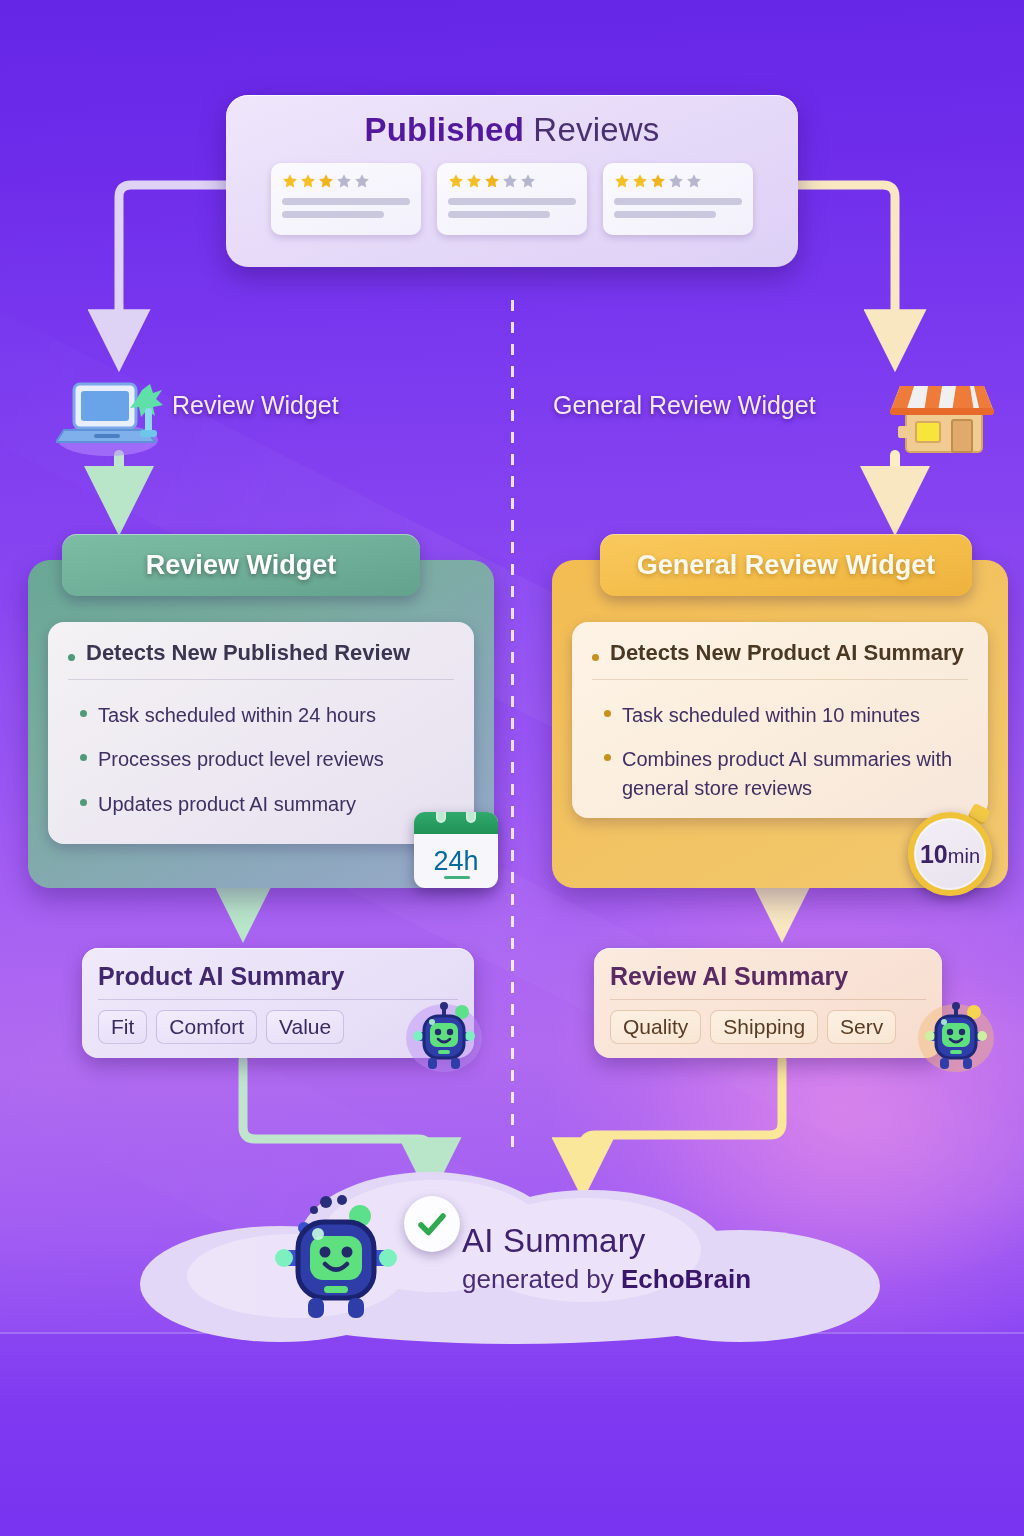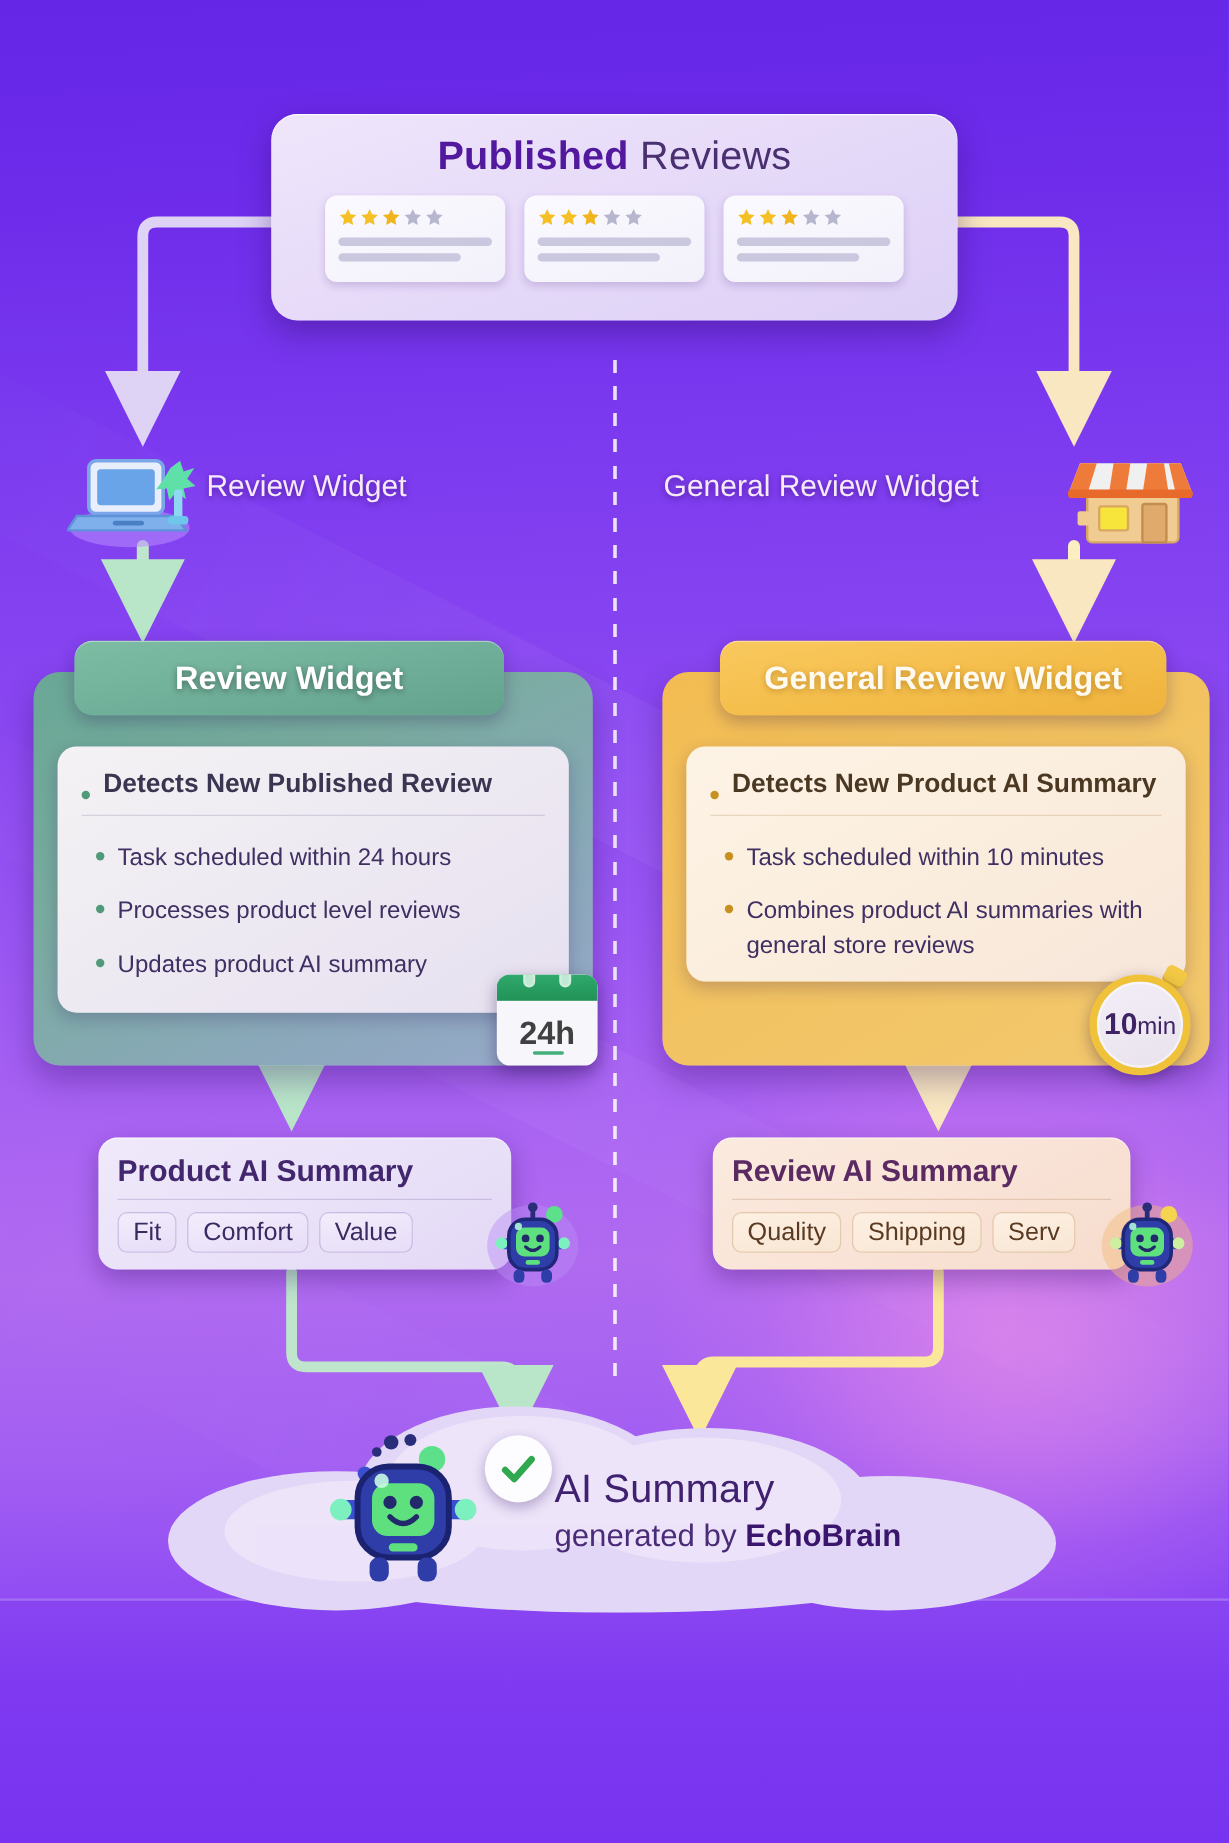--- a/index.html
+++ b/index.html
@@ -135,21 +135,21 @@
   }
   .inner-left {
     height: 222px;
     background: linear-gradient(150deg,#f4f2f4 0%, #eeeaf2 45%, #e6e0f0 100%);
   }
   .inner-right {
     height: 196px;
     background: linear-gradient(150deg,#fdf3e5 0%, #fbeede 48%, #f7e6da 100%);
   }
   .bullet-head {
-    display: flex; align-items: flex-end; gap: 11px;
+    display: flex; align-items: center; gap: 11px;
     font-size: 22px; font-weight: 700; color: #3a3550;
     padding-bottom: 13px;
   }
   .rule { height: 1px; background: rgba(90,70,120,0.18); margin-bottom: 4px; }
   .rule.gold { background: rgba(150,110,40,0.20); }
   .bullets { list-style: none; padding-top: 9px; }
   .bullets li {
     display: flex; align-items: flex-start; gap: 11px;
     font-size: 20px; color: #3f2f62; line-height: 1.42;
     padding: 8px 0 8px 12px;
@@ -172,21 +172,21 @@
   }
   .badge-cal .ring {
     position: absolute; top: -5px; width: 10px; height: 16px; border-radius: 5px;
     background: #bfe9d2; border: 2px solid #cfeedd;
   }
   .badge-cal .ring.r1 { left: 22px; }
   .badge-cal .ring.r2 { left: 52px; }
   .badge-cal .cal-top { height: 22px; background: linear-gradient(180deg,#30a96c,#229257); }
   .badge-cal .cal-body {
     height: 54px; display:flex; align-items:center; justify-content:center;
-    font-size: 27px; font-weight: 700; color: #404040;
+    font-size: 27px; font-weight: 400; color: #0369a1;
   }
   .badge-cal .cal-underline {
     position: absolute; left: 30px; bottom: 9px; width: 26px; height: 3px;
     background: #43b07c; border-radius: 2px;
   }
 
   .badge-clock {
     left: 908px; top: 812px; width: 84px; height: 84px;
   }
   .badge-clock .ring-outer {
@@ -207,21 +207,21 @@
   .badge-clock .c-big { font-size: 25px; font-weight: 700; color: #3e2364; }
   .badge-clock .c-sm  { font-size: 20px; color: #3e2364; margin-top: 3px; }
 
   
   .sum-box {
     border-radius: 16px;
     box-shadow: 0 8px 20px rgba(35,8,85,0.30), inset 0 1px 0 rgba(255,255,255,0.6);
     padding: 14px 16px 13px;
   }
   .sum-left {
-    left: 82px; top: 948px; width: 344px; height: 110px;
+    left: 82px; top: 948px; width: 392px; height: 110px;
     background: linear-gradient(150deg,#efe9fa 0%, #e9e1f8 55%, #e3d8f6 100%);
   }
   .sum-right {
     left: 594px; top: 948px; width: 348px; height: 110px;
     background: linear-gradient(150deg,#fbeade 0%, #f9e3d6 55%, #f6dccd 100%);
   }
   .sum-title { font-size: 25px; font-weight: 600; color: #43276e; margin-bottom: 8px; }
   .sum-title.gold { color: #5b2a62; }
   .sum-rule { height: 1px; background: rgba(90,60,130,0.20); margin-bottom: 10px; }
   .sum-rule.g { background: rgba(150,100,60,0.22); }

